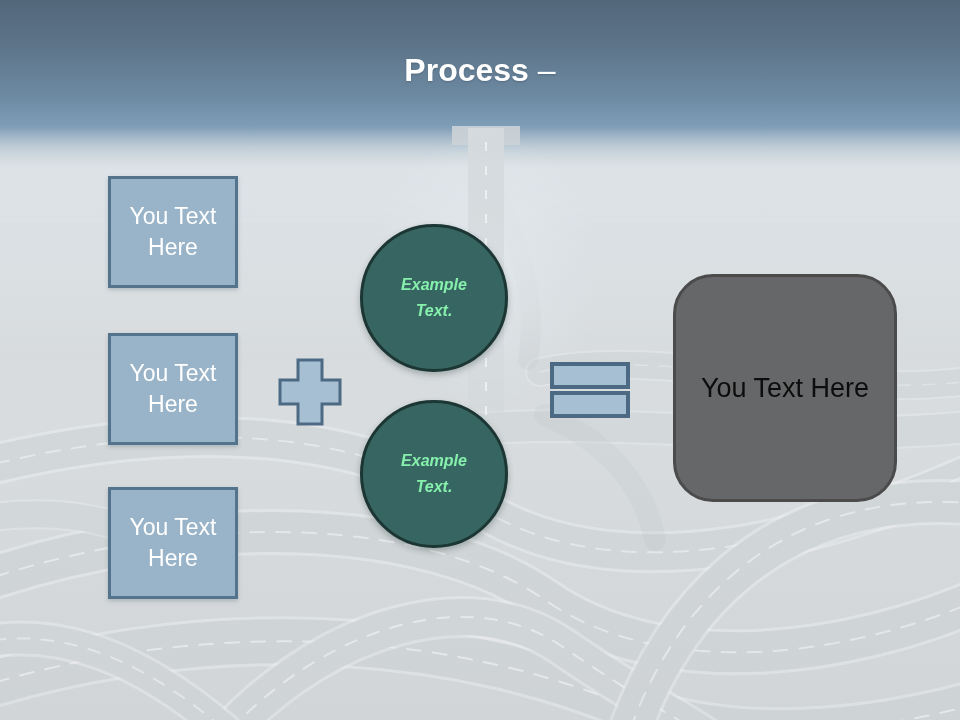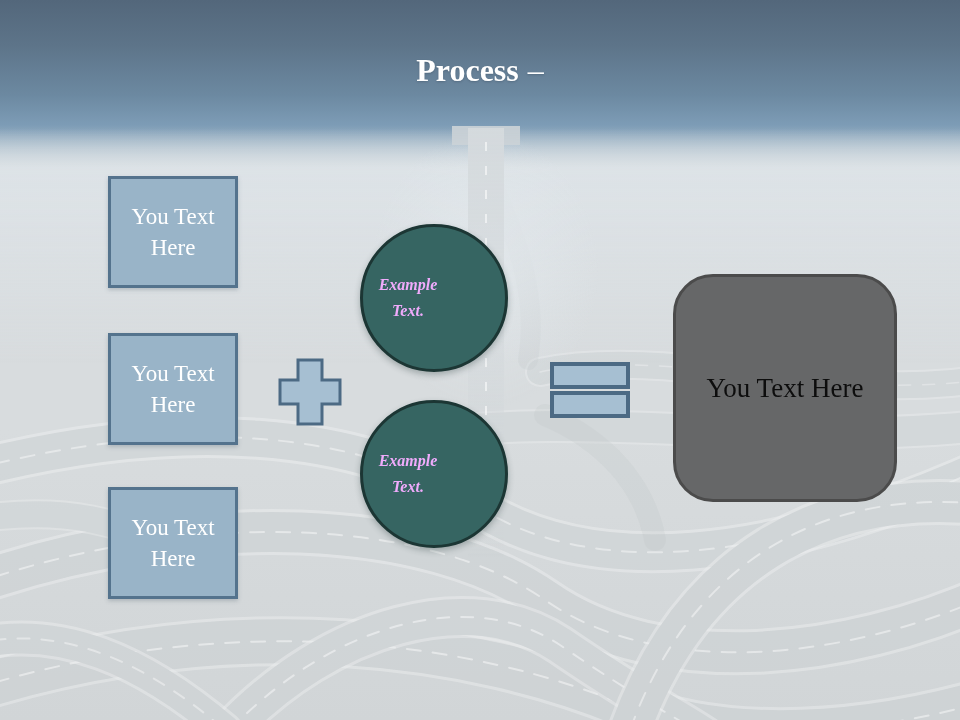--- a/index.html
+++ b/index.html
@@ -1,20 +1,20 @@
 <!DOCTYPE html>
 <html><head>
 <meta charset="utf-8">
 <style>
   html,body{margin:0;padding:0;background:#222;}
   .slide{
     position:relative;
     width:960px;height:720px;
     overflow:hidden;
-    font-family:Liberation Serif, serif;
+    font-family:Liberation Sans, sans-serif;
     background:linear-gradient(to bottom,
       #53677b 0px,
       #5d7489 45px,
       #6c89a1 95px,
       #7d9cb6 125px,
       #a9bcca 148px,
       #ccd3d7 168px,
       #d8dcde 200px,
       #d8dcde 430px,
       #d1d5d7 720px);
@@ -67,22 +67,22 @@
   }
   .input-box .lbl{width:110px;}
   .box-1{top:176px;}
   .box-2{top:333px;}
   .box-3{top:487px;}
   .circle{
     position:absolute;left:360px;width:148px;height:148px;z-index:4;
     border-radius:50%;
     background:#366562;border:3px solid #1c3634;
     box-sizing:border-box;
-    display:flex;align-items:center;justify-content:flex-start;text-align:center;
-    color:#f0abfc;font-size:16px;font-weight:700;font-style:italic;line-height:26px;
+    display:flex;align-items:center;justify-content:center;text-align:center;
+    color:#86efac;font-size:16px;font-weight:700;font-style:italic;line-height:26px;
     box-shadow:0 3px 6px rgba(30,50,50,0.3);
   }
   .circle .lbl{width:90px;}
   .circle-1{top:224px;}
   .circle-2{top:400px;}
   .operator{position:absolute;z-index:4;}
   .op-plus{left:278px;top:358px;}
   .op-equals{left:550px;top:362px;}
   .result-box{
     position:absolute;left:673px;top:274px;width:224px;height:228px;z-index:4;

